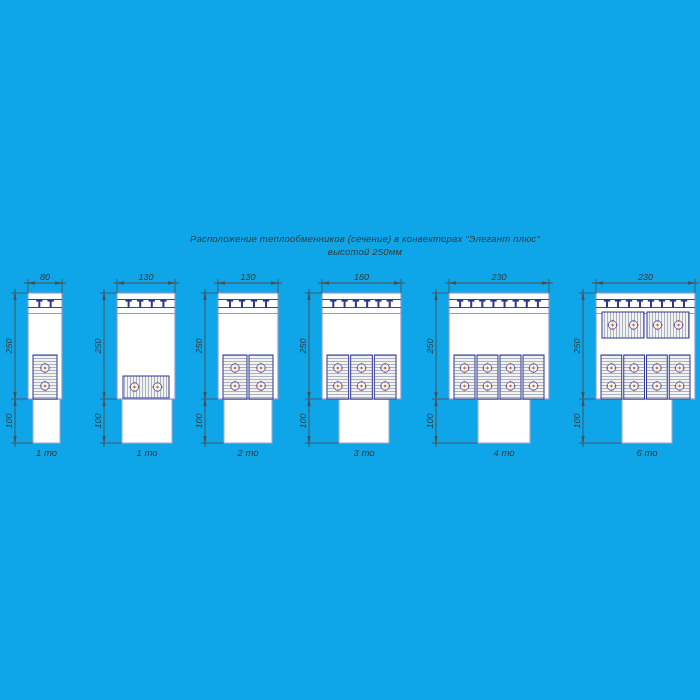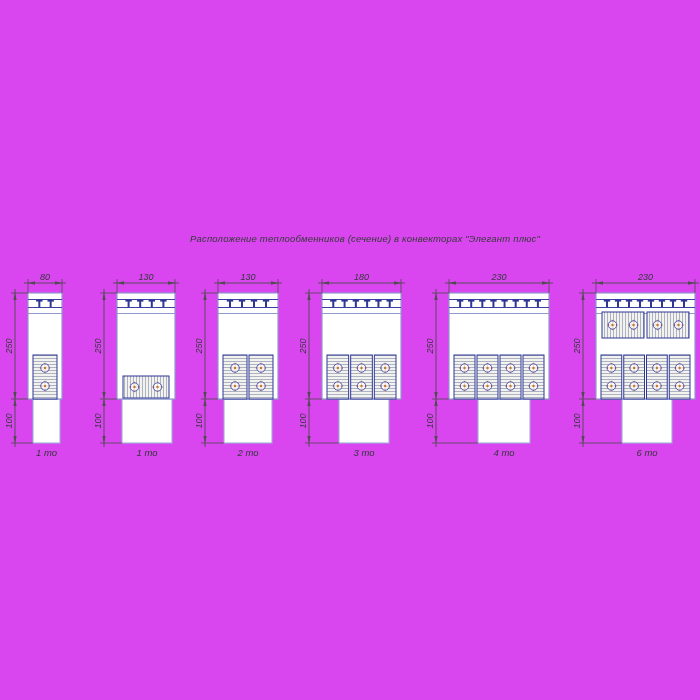--- a/index.html
+++ b/index.html
@@ -1,33 +1,34 @@
 <!DOCTYPE html>
 <html><head>
 <meta charset="utf-8">
 <style>
   html,body{margin:0;padding:0;background:#ffffff;}
   #stage{
-    position:relative;width:700px;height:700px;background:#d946ef;overflow:hidden;
+    position:relative;width:700px;height:700px;background:#0ea5e9;overflow:hidden;
     font-family:"Liberation Sans",sans-serif;
   }
   #title-block{
     position:absolute;top:232px;left:0;right:0;text-align:center;
     padding-left:30px;color:#343a38;font-style:italic;
     font-size:9.5px;line-height:13px;letter-spacing:0.2px;
   }
   #drawing{position:absolute;left:0;top:0;}
   svg text{font-family:"Liberation Sans",sans-serif;font-style:italic;}
 </style>
 </head>
 <body>
 
 <div id="stage">
   <div id="title-block">
     <div>Расположение теплообменников (сечение) в конвекторах "Элегант плюс"</div>
+    <div>высотой 250мм</div>
   </div>
   <svg id="drawing" width="700" height="700" viewBox="0 0 700 700" xmlns="http://www.w3.org/2000/svg">
       <defs>
         <pattern id="hatchH" width="4" height="3" patternUnits="userSpaceOnUse">
           <rect x="0" y="0" width="4" height="4" fill="#f2f2ef"></rect>
           <line x1="0" y1="1.5" x2="4" y2="1.5" stroke="#9aa2b6" stroke-width="0.8"></line>
         </pattern>
         <pattern id="hatchV" width="3" height="4" patternUnits="userSpaceOnUse">
           <rect x="0" y="0" width="4" height="4" fill="#f2f2ef"></rect>
           <line x1="1.5" y1="0" x2="1.5" y2="4" stroke="#9aa2b6" stroke-width="0.8"></line>

